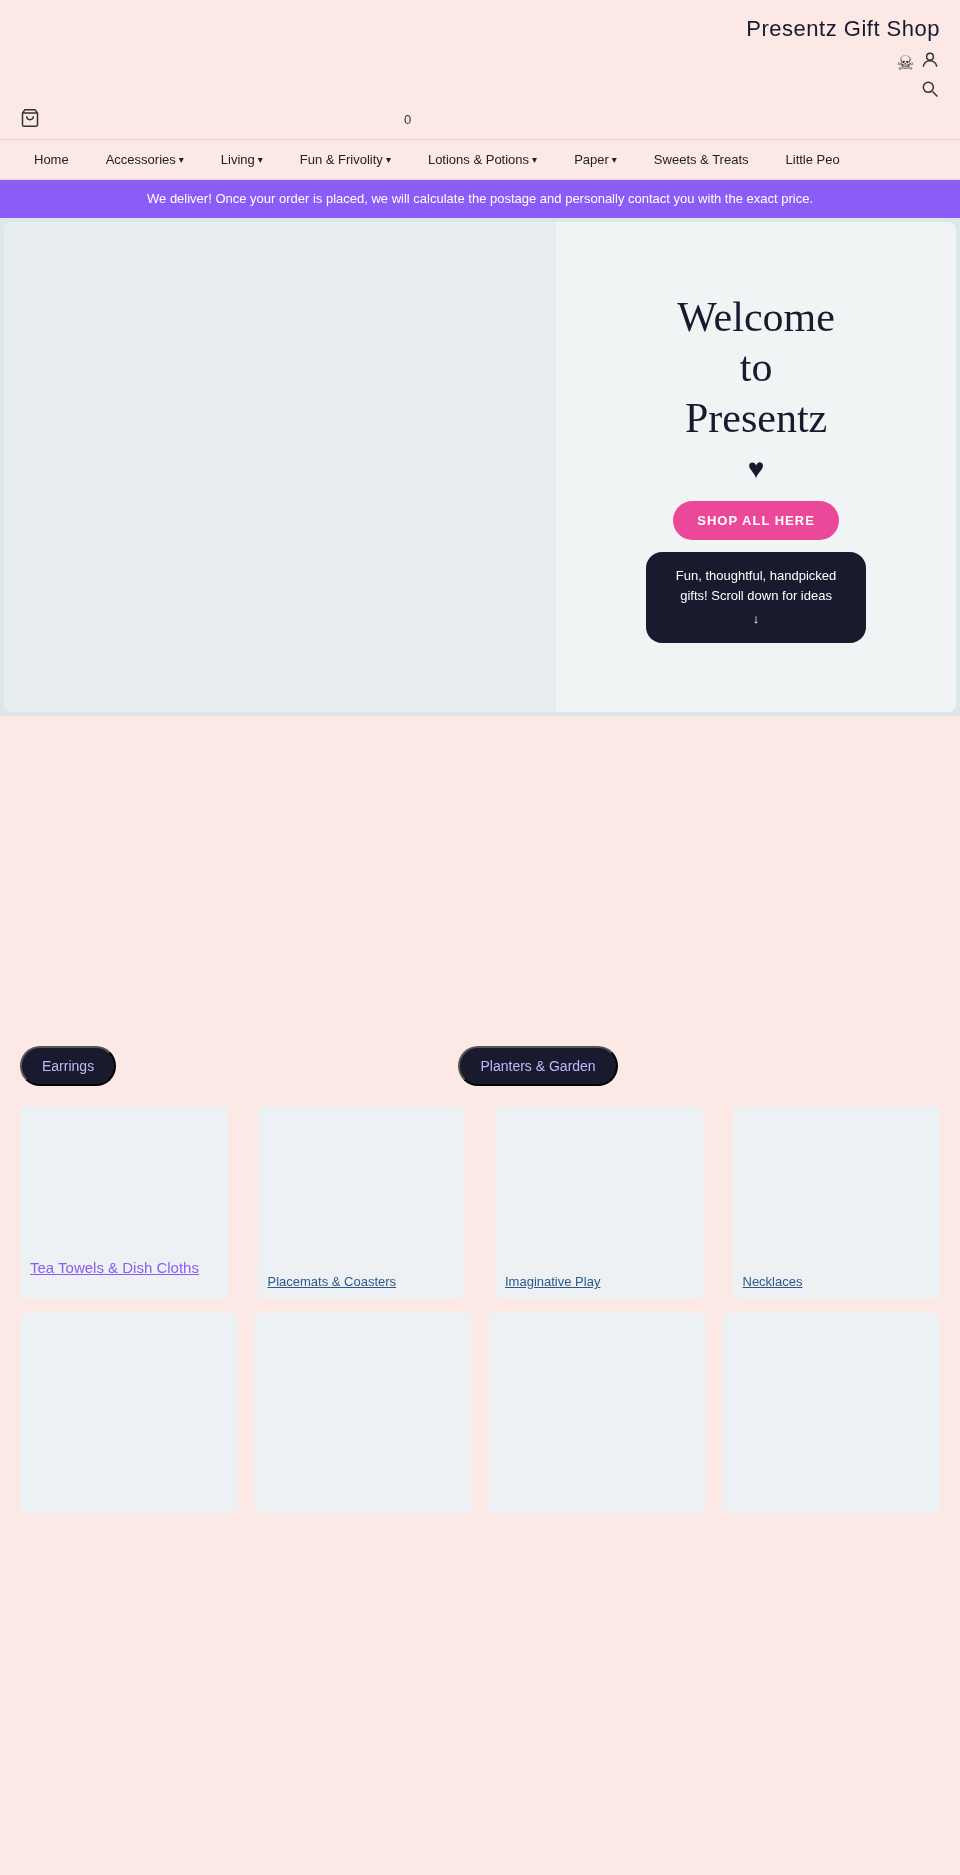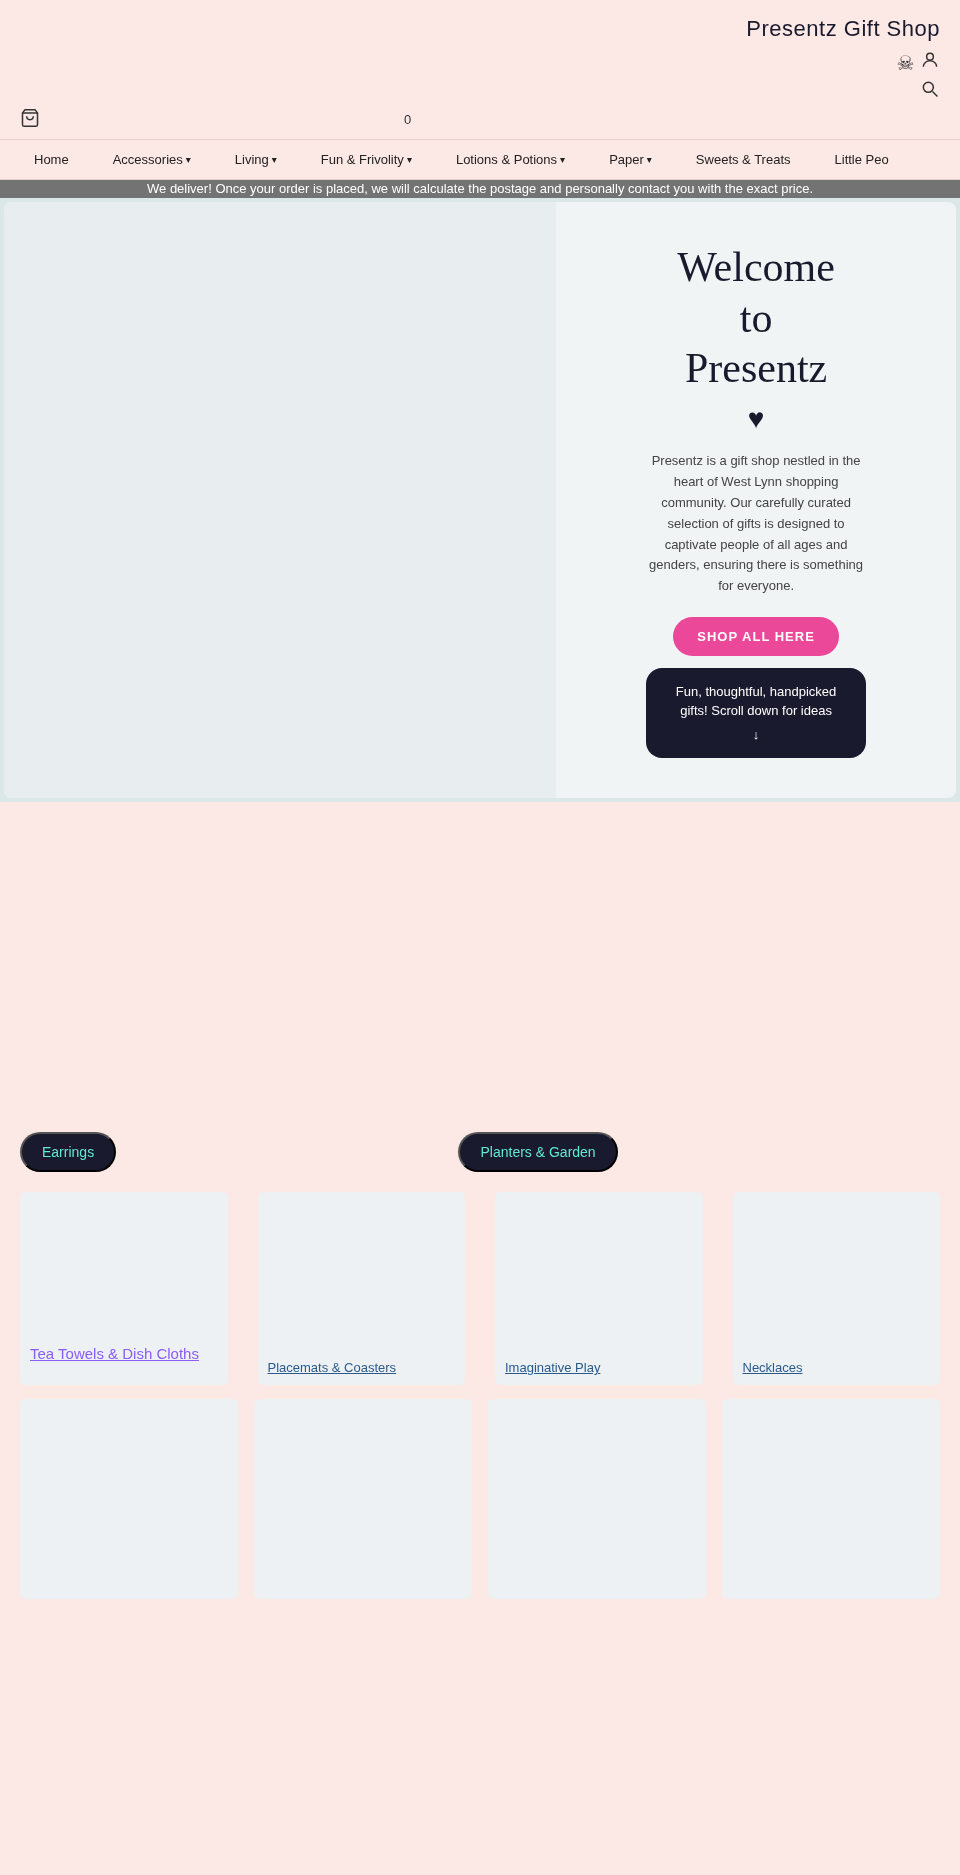--- a/index.html
+++ b/index.html
@@ -46,44 +46,44 @@
     }
 
     
     .nav {
       background-color: #fce8e4;
       border-top: 1px solid #e8d0cc;
       border-bottom: 1px solid #e8d0cc;
       padding: 0 20px;
       display: flex;
       align-items: center;
-      gap: 16px;
+      gap: 9px;
       overflow-x: auto;
       white-space: nowrap;
     }
     .nav-item {
       padding: 12px 14px;
       font-size: 13px;
       color: #222;
       cursor: pointer;
       display: flex;
       align-items: center;
       gap: 3px;
       text-decoration: none;
     }
     .nav-chevron {
       font-size: 10px;
     }
 
     
     .banner {
-      background-color: #737373;
+      background-color: #8b5cf6;
       color: white;
       text-align: center;
-      padding: 0 20px;
+      padding: 10px 20px;
       font-size: 13px;
       line-height: 1.4;
     }
 
     
     .hero-wrapper {
       background-color: #dce8e8;
       padding: 4px;
       margin: 0;
     }
@@ -171,21 +171,21 @@
 
     
     .badge-row {
       display: flex;
       gap: 20px;
       margin-bottom: 20px;
       padding-top: 10px;
     }
     .category-badge {
       background-color: #1a1a2e;
-      color: #5eead4;
+      color: #c4b5fd;
       padding: 10px 20px;
       border-radius: 24px;
       font-size: 14px;
       font-weight: 500;
       cursor: pointer;
     }
     .badge-spacer {
       flex: 1;
     }
 
@@ -295,21 +295,20 @@
 <div class="banner">
   <span>We deliver! Once your order is placed, we will calculate the postage and personally contact you with the exact price.</span>
 </div>
 
 <div class="hero-wrapper">
   <div class="hero-card">
     <div class="hero-image-area"></div>
     <div class="hero-content">
       <div class="hero-title">Welcome<br>to<br>Presentz</div>
       <div class="hero-heart">♥</div>
-      <p class="hero-desc">Presentz is a gift shop nestled in the heart of West Lynn shopping community. Our carefully curated selection of gifts is designed to captivate people of all ages and genders, ensuring there is something for everyone.</p>
       <button class="btn-shop-all">SHOP ALL HERE</button>
       <div class="hero-tagline-box">
         <span>Fun, thoughtful, handpicked gifts! Scroll down for ideas</span>
         <span class="arrow">↓</span>
       </div>
     </div>
   </div>
 </div>
 
 <div class="pink-section">

